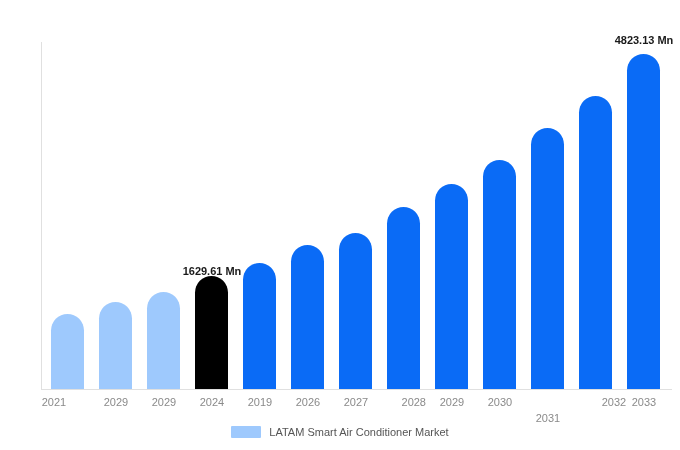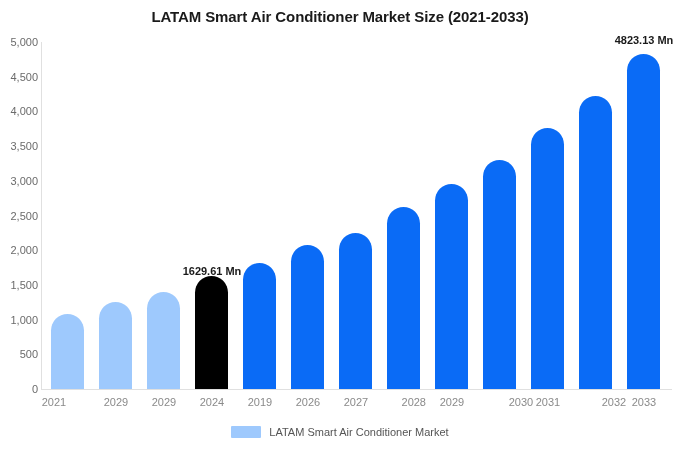--- a/index.html
+++ b/index.html
@@ -134,35 +134,21 @@
     font-size: 11px;
     color: #555555;
     white-space: nowrap;
   }
 </style>
 </head>
 <body>
 
 <div id="chart-root">
 
-  <div id="chart-title">LATAM Smart Air Conditioner Market Size (2021-2033)</div>
-
-  <div id="y-ticks">
-      <div class="y-tick" style="top: 42px;">5,000</div>
-      <div class="y-tick" style="top: 76.7px;">4,500</div>
-      <div class="y-tick" style="top: 111.4px;">4,000</div>
-      <div class="y-tick" style="top: 146.1px;">3,500</div>
-      <div class="y-tick" style="top: 180.8px;">3,000</div>
-      <div class="y-tick" style="top: 215.5px;">2,500</div>
-      <div class="y-tick" style="top: 250.2px;">2,000</div>
-      <div class="y-tick" style="top: 284.9px;">1,500</div>
-      <div class="y-tick" style="top: 319.6px;">1,000</div>
-      <div class="y-tick" style="top: 354.3px;">500</div>
-      <div class="y-tick" style="top: 389px;">0</div>
-    </div>
+
 
   <div id="y-axis-line"></div>
   <div id="x-axis-line"></div>
 
   <div id="plot-area">
       <div class="bar-slot" style="left: 5px;">
         <div class="bar" title="2021: 1087" style="height: 75.4378px; background: rgb(158, 201, 253);"></div>
       </div>
       <div class="bar-slot" style="left: 53px;">
         <div class="bar" title="2022: 1250" style="height: 86.75px; background: rgb(158, 201, 253);"></div>
@@ -205,22 +191,22 @@
   <div id="x-ticks-layer">
       <div class="x-tick" style="left: 32px;">2021</div>
       <div class="x-tick" style="left: 94px;">2029</div>
       <div class="x-tick" style="left: 142px;">2029</div>
       <div class="x-tick" style="left: 190px;">2024</div>
       <div class="x-tick" style="left: 238px;">2019</div>
       <div class="x-tick" style="left: 286px;">2026</div>
       <div class="x-tick" style="left: 334px; text-align: center;">2027</div>
       <div class="x-tick" style="left: 382px; text-align: right;">2028</div>
       <div class="x-tick" style="left: 430px;">2029</div>
-      <div class="x-tick" style="left: 499px;">2030</div>
-      <div class="x-tick" style="left: 526px;">2031</div>
+      <div class="x-tick" style="left: 478px;">2030</div>
+      <div class="x-tick" style="left: 526px; margin-top: 16px;">2031</div>
       <div class="x-tick" style="left: 592px;">2032</div>
       <div class="x-tick" style="left: 622px;">2033</div>
     </div>
   <div id="labels-layer">
       <div class="data-label" style="top: 265px; left: 172px; width: 80px;">1629.61 Mn</div>
       <div class="data-label" style="top: 34.2748px; left: 604px; width: 80px;">4823.13 Mn</div>
     </div>
 
   <div id="legend">
     <span id="legend-swatch" style="background: rgb(158, 201, 253);"></span>

